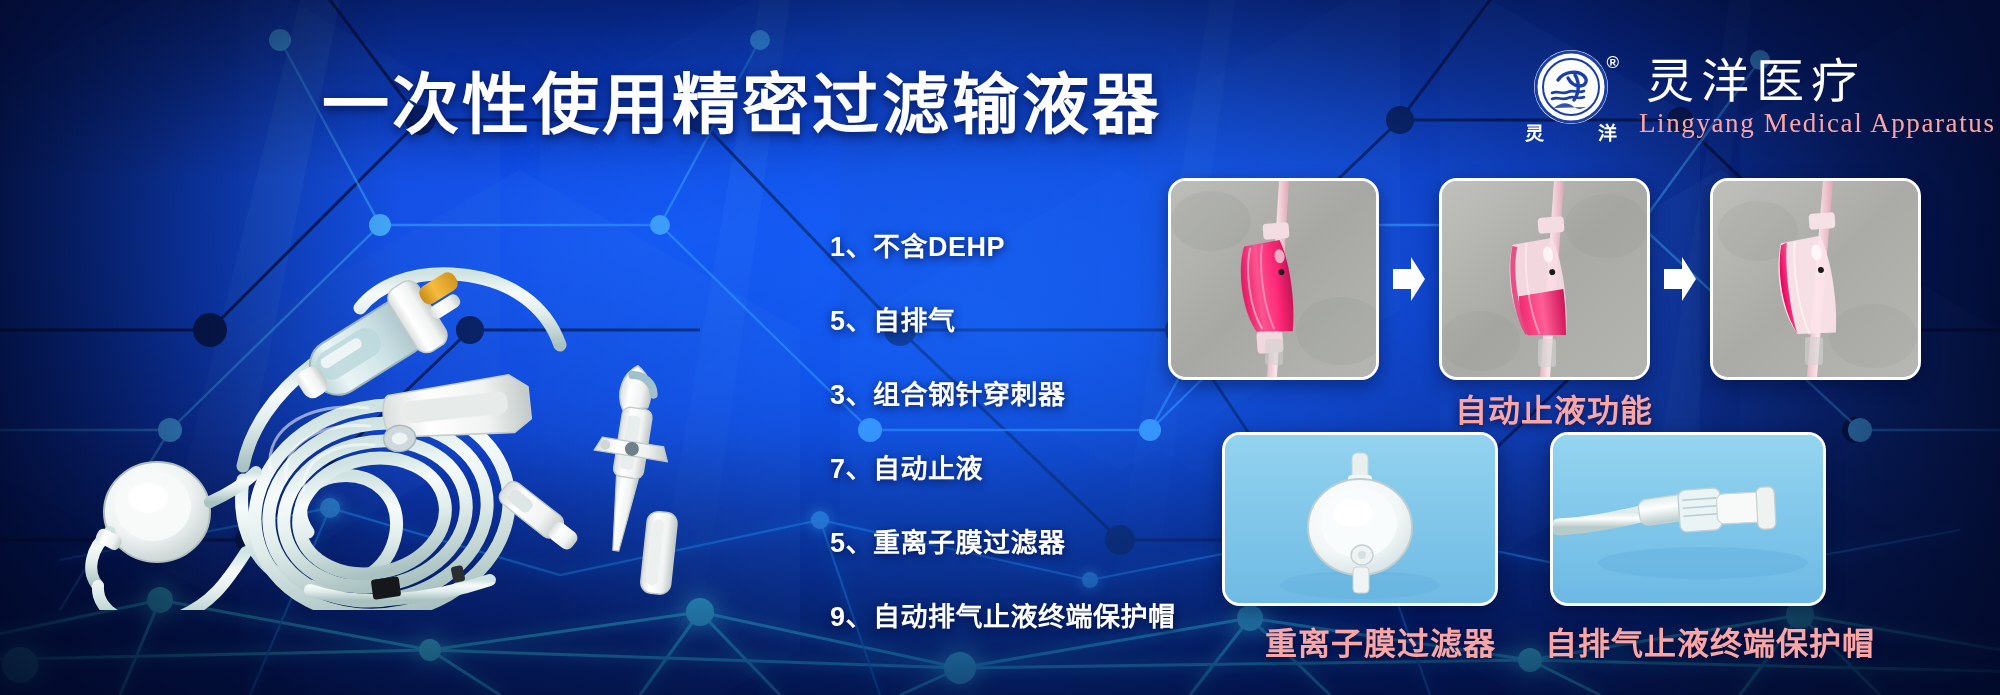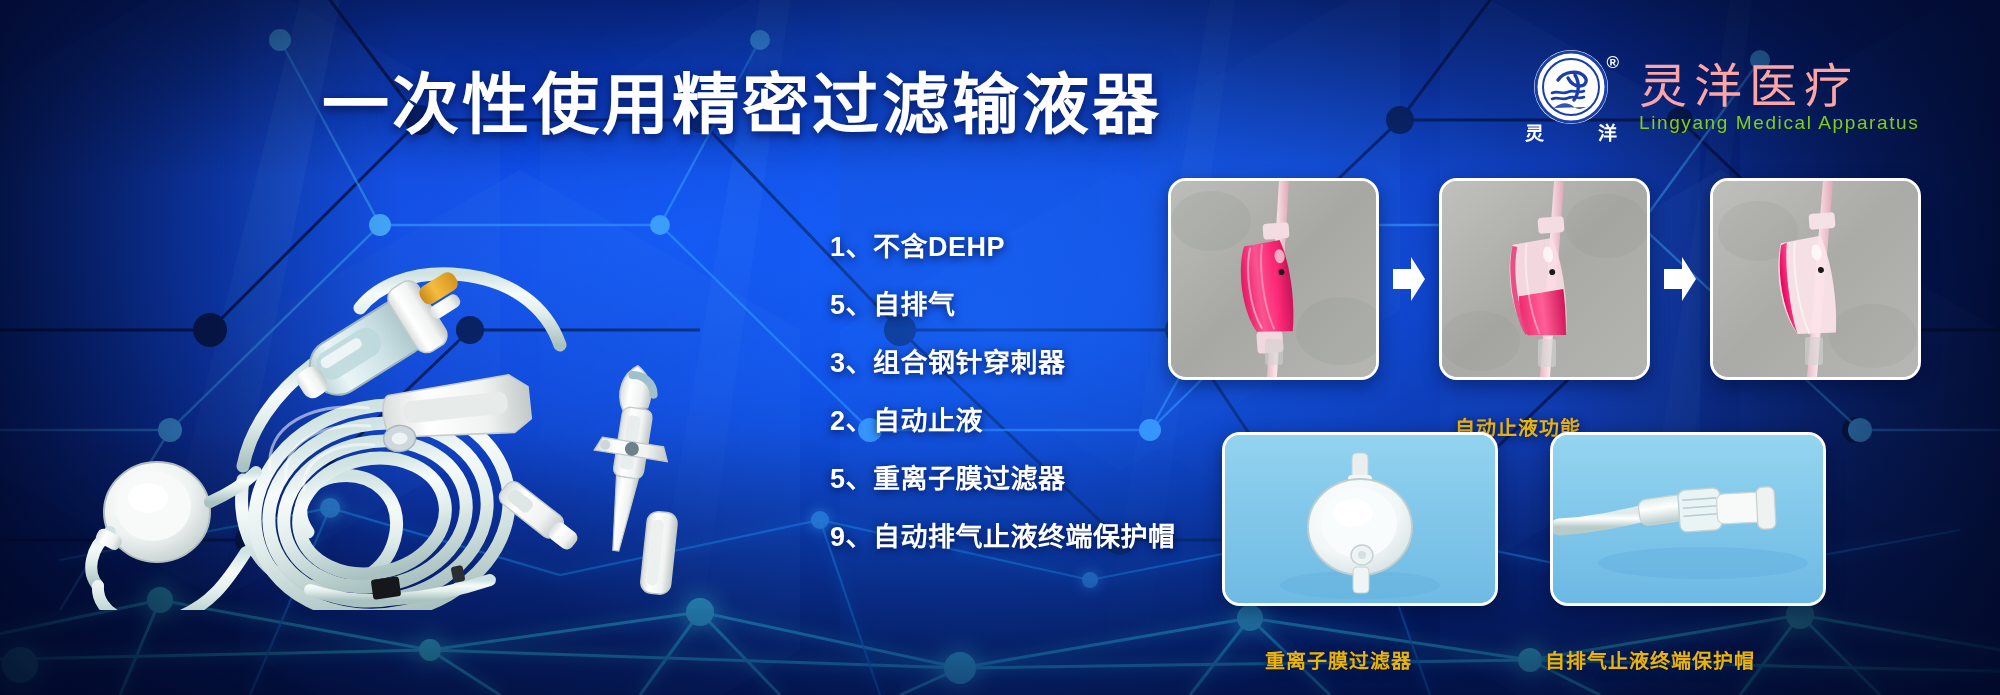--- a/index.html
+++ b/index.html
@@ -55,32 +55,34 @@
     position:absolute;right:2px;top:4px;
     color:#fff;font-size:17px;line-height:1;font-weight:bold;
   }
   .logo-sub{
     position:absolute;left:0;top:74px;width:92px;
     display:flex;justify-content:space-between;
     color:#fff;font-size:19px;font-weight:bold;line-height:1;
   }
   .logo-txt{display:flex;flex-direction:column;gap:1px;}
   .logo-cn{
-    color:#fca5a5;font-size:48px;font-weight:normal;line-height:1.06;
+    color:#ffffff;font-size:48px;font-weight:normal;line-height:1.06;
     letter-spacing:7px;
+    margin-left:7px;
   }
   .logo-en{
-    color:#84cc16;font-size:19px;line-height:1.1;letter-spacing:1.6px;
+    color:#fca5a5;font-size:27px;line-height:1.1;letter-spacing:1.6px;
     white-space:nowrap;
+    font-family:Liberation Serif, serif;
   }
 
   
   .features{
     position:absolute;left:830px;top:218px;
-    display:flex;flex-direction:column;gap:0;
+    display:flex;flex-direction:column;gap:16px;
   }
   .feature{
     color:#ffffff;font-size:27px;font-weight:bold;line-height:1;
     height:58px;display:flex;align-items:center;white-space:nowrap;
     letter-spacing:.5px;
     text-shadow:0 2px 9px rgba(0,12,60,.85);
   }
 
   
   .hero{position:absolute;left:60px;top:180px;width:720px;height:430px;}
@@ -94,24 +96,23 @@
     position:relative;overflow:hidden;flex:none;
     box-shadow:0 6px 18px rgba(0,8,44,.45);
   }
   .arrow{
     width:36px;height:48px;flex:none;margin:0 12px;
     position:relative;
   }
   .arrow svg{display:block;width:36px;height:48px;}
 
   .caption{
-    position:absolute;color:#eab308;font-weight:bold;
-    font-size:20px;line-height:1;letter-spacing:1px;white-space:nowrap;
+    position:absolute;color:#fca5a5;font-weight:bold;
+    font-size:32px;line-height:1;letter-spacing:1px;white-space:nowrap;
     text-shadow:0 2px 10px rgba(0,12,60,.9);
-    margin-top:23px;
   }
   .cap-top{left:1455px;top:395px;}
 
   .row-bot{position:absolute;left:1222px;top:432px;display:flex;gap:52px;}
   .card-blue{
     width:270px;height:168px;border-radius:18px;
     border:3px solid #ffffff;
     background:linear-gradient(170deg,#8ccdec 0%,#7cc3e8 45%,#73bde6 100%);
     position:relative;overflow:hidden;flex:none;
     box-shadow:0 6px 18px rgba(0,8,44,.45);
@@ -410,21 +411,21 @@
     <div class="logo-txt">
       <div class="logo-cn">灵洋医疗</div>
       <div class="logo-en">Lingyang Medical Apparatus</div>
     </div>
   </div>
 
   <div class="features">
     <div class="feature">1、不含DEHP</div>
     <div class="feature">5、自排气</div>
     <div class="feature">3、组合钢针穿刺器</div>
-    <div class="feature">2、自动止液</div>
+    <div class="feature">7、自动止液</div>
     <div class="feature">5、重离子膜过滤器</div>
     <div class="feature">9、自动排气止液终端保护帽</div>
   </div>
 
   <div class="row-top">
 
     <div class="card-gray">
       <svg width="205" height="196" viewBox="0 0 205 196">
         <defs>
           <linearGradient id="gbg1" x1="0" y1="0" x2="1" y2="1">

